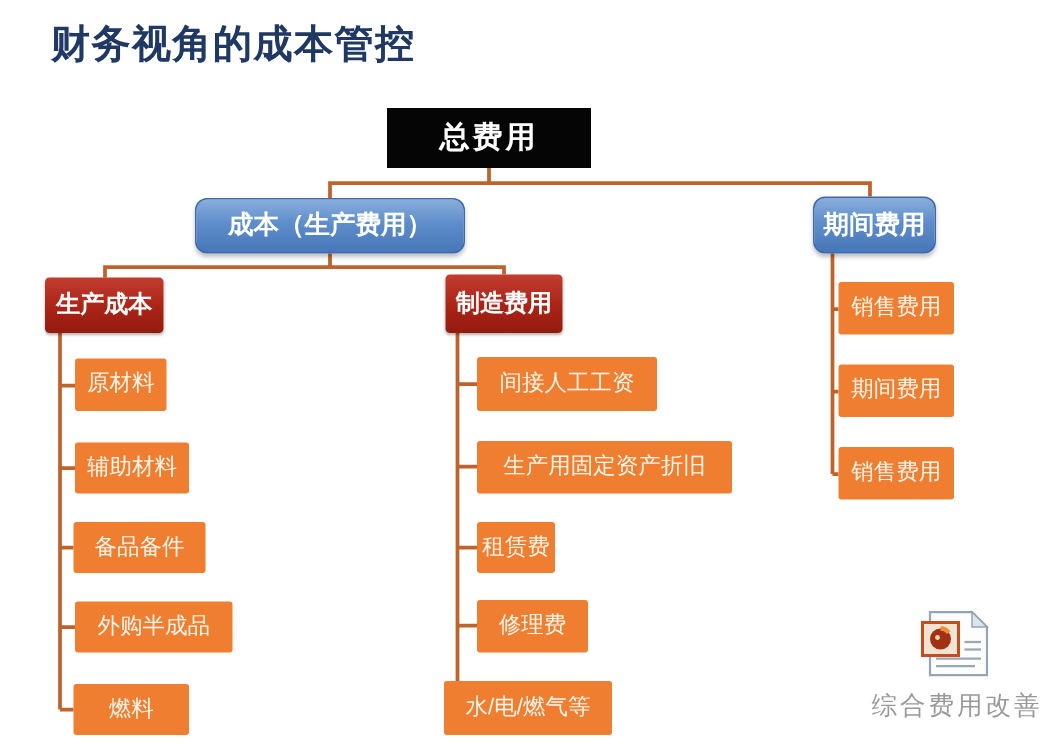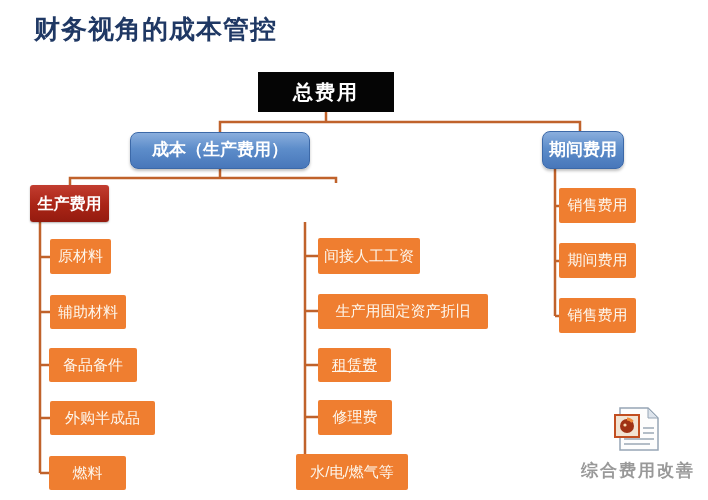--- a/index.html
+++ b/index.html
@@ -62,21 +62,21 @@
     background: #ef7e30;
     border-radius: 2px;
     font-size: 15px;
     color: #fdf6ec;
   }
   .watermark-text {
     position: absolute;
     left: 581px;
     top: 459px;
     font-size: 17px;
-    font-weight: 700;
+    font-weight: 400;
     letter-spacing: 2px;
     color: #8f8f8f;
     opacity: 0.9;
   }
   .doc-icon {
     position: absolute;
     left: 606px;
     top: 400px;
   }
 </style>
@@ -107,46 +107,49 @@
   </div>
 
   <div class="box box-blue" style="left:130px; top:132px; width:180px; height:37px;">
     <span>成本（生产费用）</span>
   </div>
   <div class="box box-blue" style="left:542px; top:131px; width:82px; height:38px;">
     <span>期间费用</span>
   </div>
 
   <div class="box box-red" style="left:30px; top:185px; width:79px; height:37px;">
-    <span>生产费用</span>
+    <span>生产成本</span>
+  </div>
+  <div class="box box-red" style="left:297px; top:183px; width:78px; height:39px;">
+    <span>制造费用</span>
   </div>
 
   <div class="box box-orange" style="left:50px; top:239px; width:61px; height:35px;">
     <span>原材料</span>
   </div>
   <div class="box box-orange" style="left:50px; top:295px; width:76px; height:34px;">
     <span>辅助材料</span>
   </div>
   <div class="box box-orange" style="left:49px; top:348px; width:88px; height:34px;">
     <span>备品备件</span>
   </div>
   <div class="box box-orange" style="left:50px; top:401px; width:105px; height:34px;">
     <span>外购半成品</span>
   </div>
   <div class="box box-orange" style="left:49px; top:456px; width:77px; height:34px;">
     <span>燃料</span>
   </div>
 
-  <div class="box box-orange" style="left:318px; top:238px; width:102px; height:36px;">
+  <div class="box box-orange" style="left:318px; top:238px; width:120px; height:36px;">
     <span>间接人工工资</span>
   </div>
   <div class="box box-orange" style="left:318px; top:294px; width:170px; height:35px;">
     <span>生产用固定资产折旧</span>
   </div>
-  <div class="box box-orange" style="left:318px; top:348px; width:73px; height:34px;text-decoration:underline;">
+  <div class="box box-orange" style="left:318px; top:348px; width:52px; height:34px;">
     <span>租赁费</span>
   </div>
   <div class="box box-orange" style="left:318px; top:400px; width:74px; height:35px;">
     <span>修理费</span>
   </div>
   <div class="box box-orange" style="left:296px; top:454px; width:112px; height:36px;">
     <span>水/电/燃气等</span>
   </div>
 
   <div class="box box-orange" style="left:559px; top:188px; width:77px; height:35px;">

